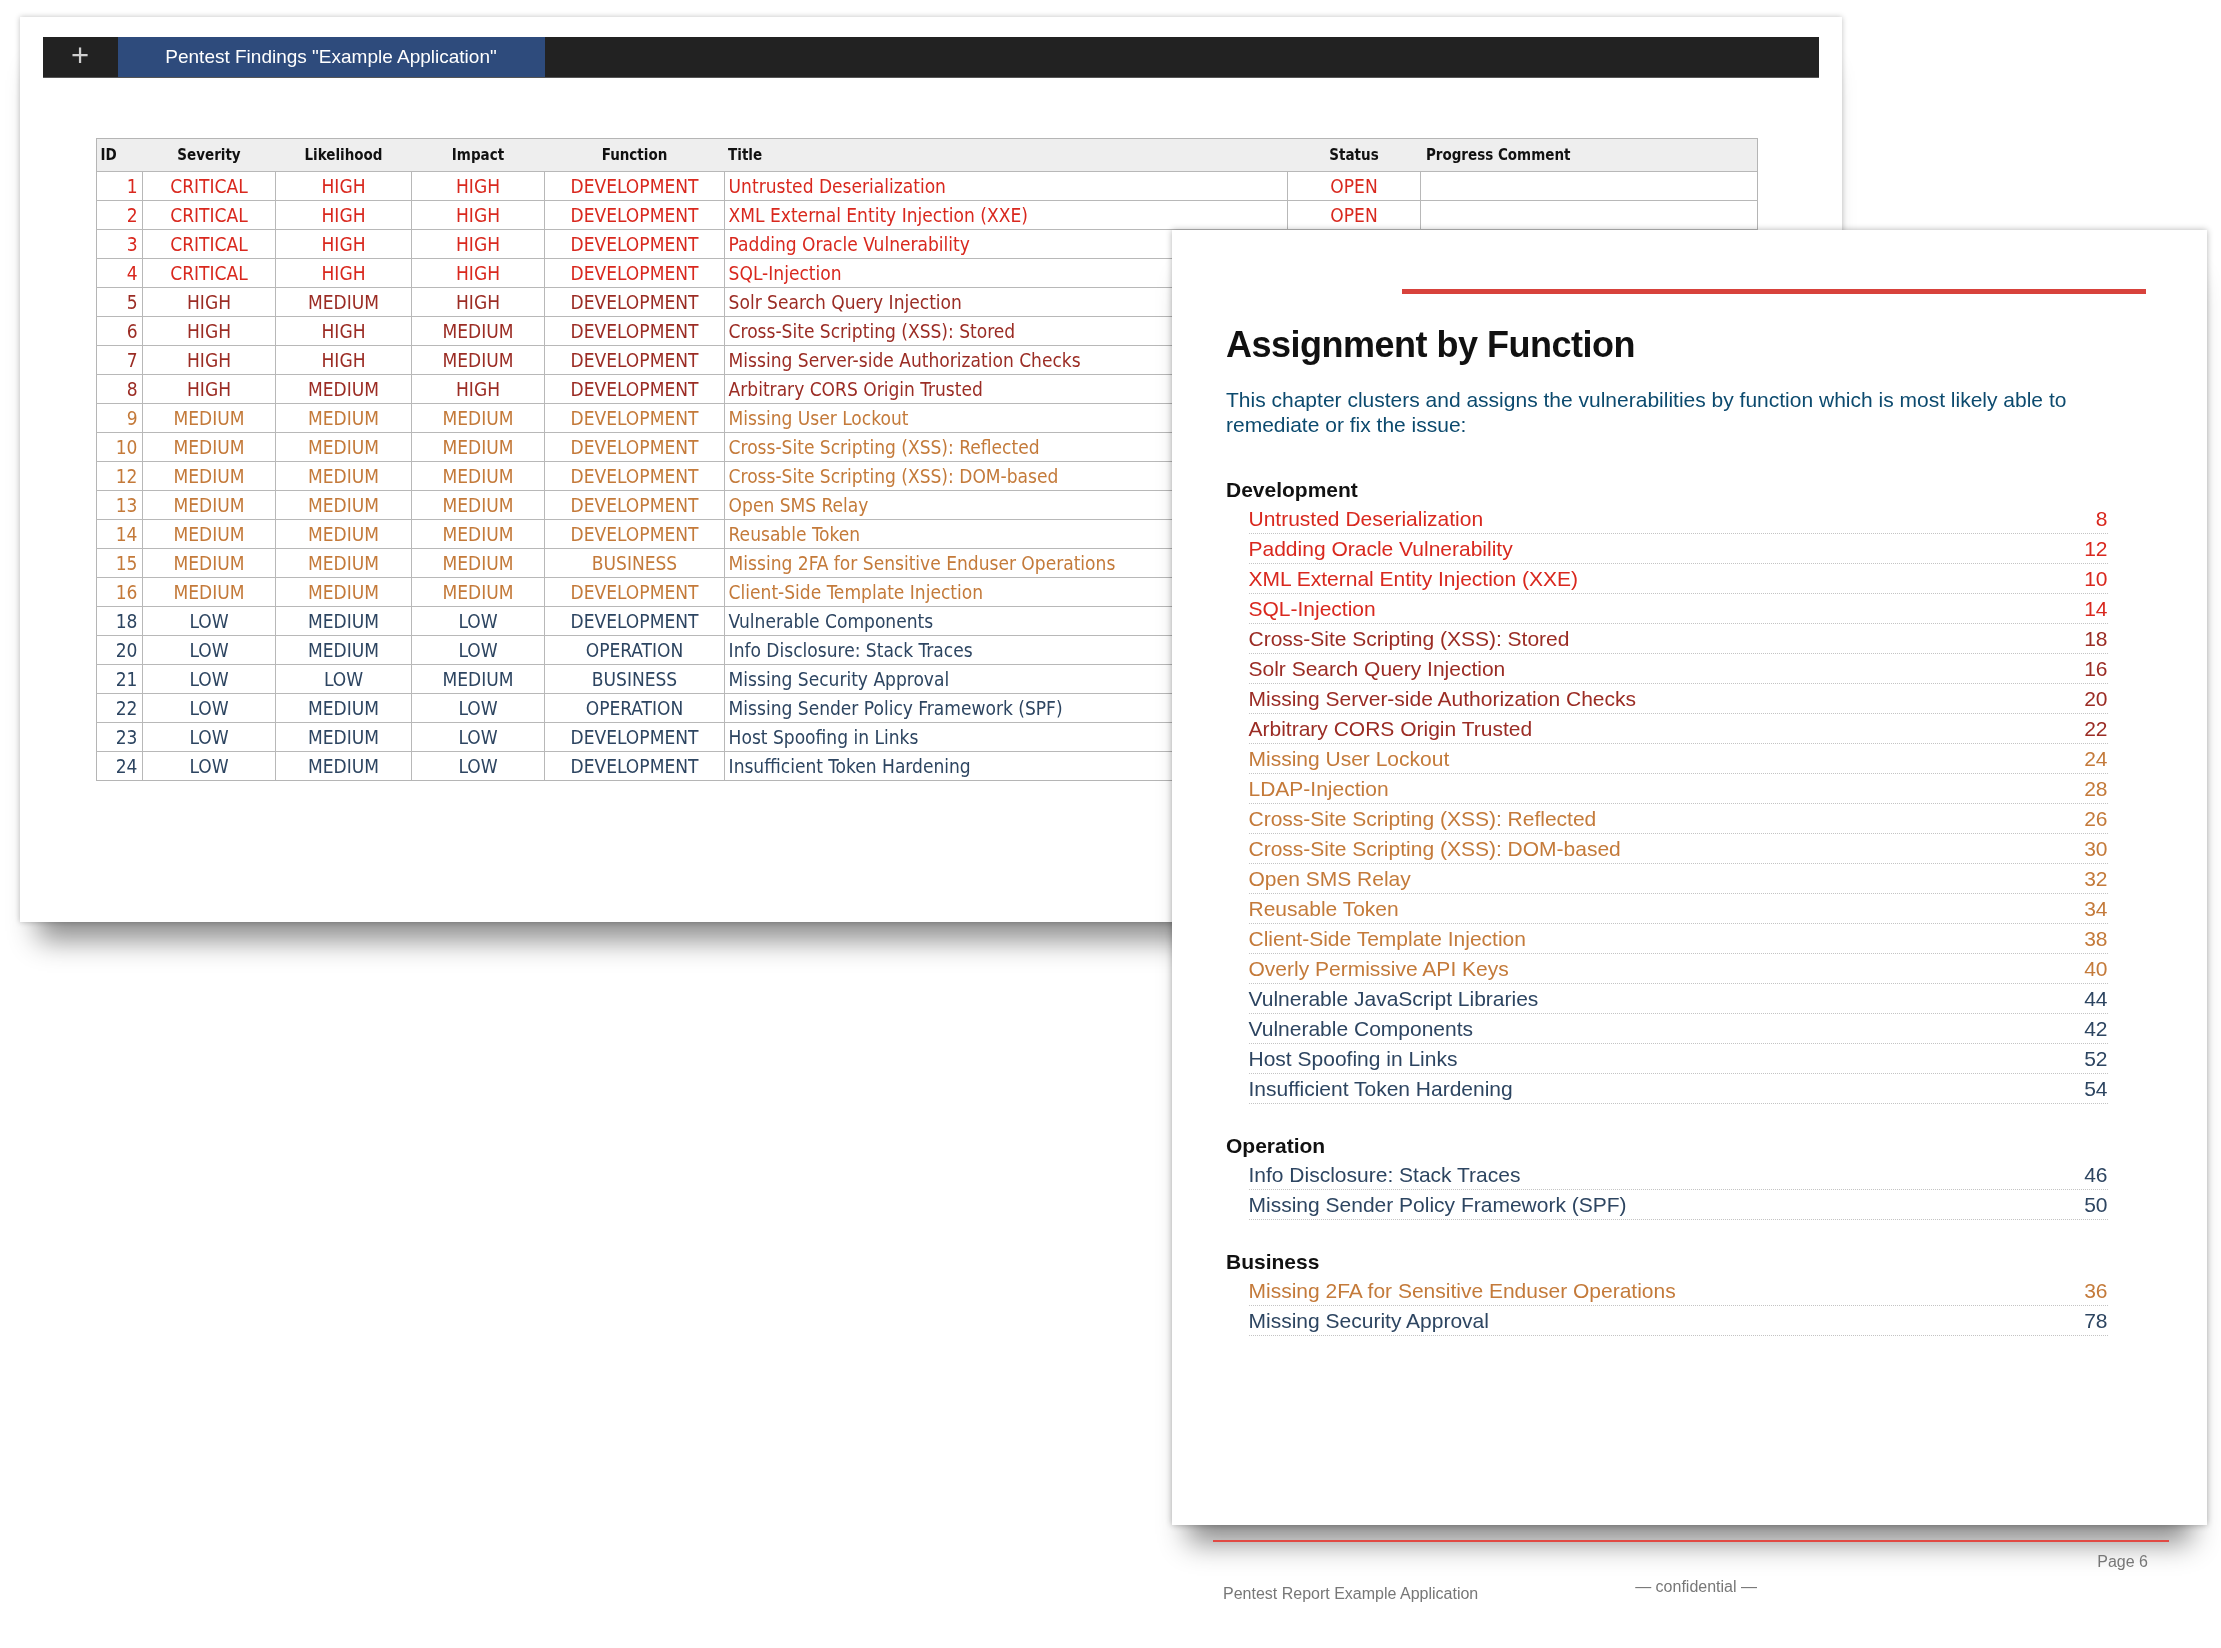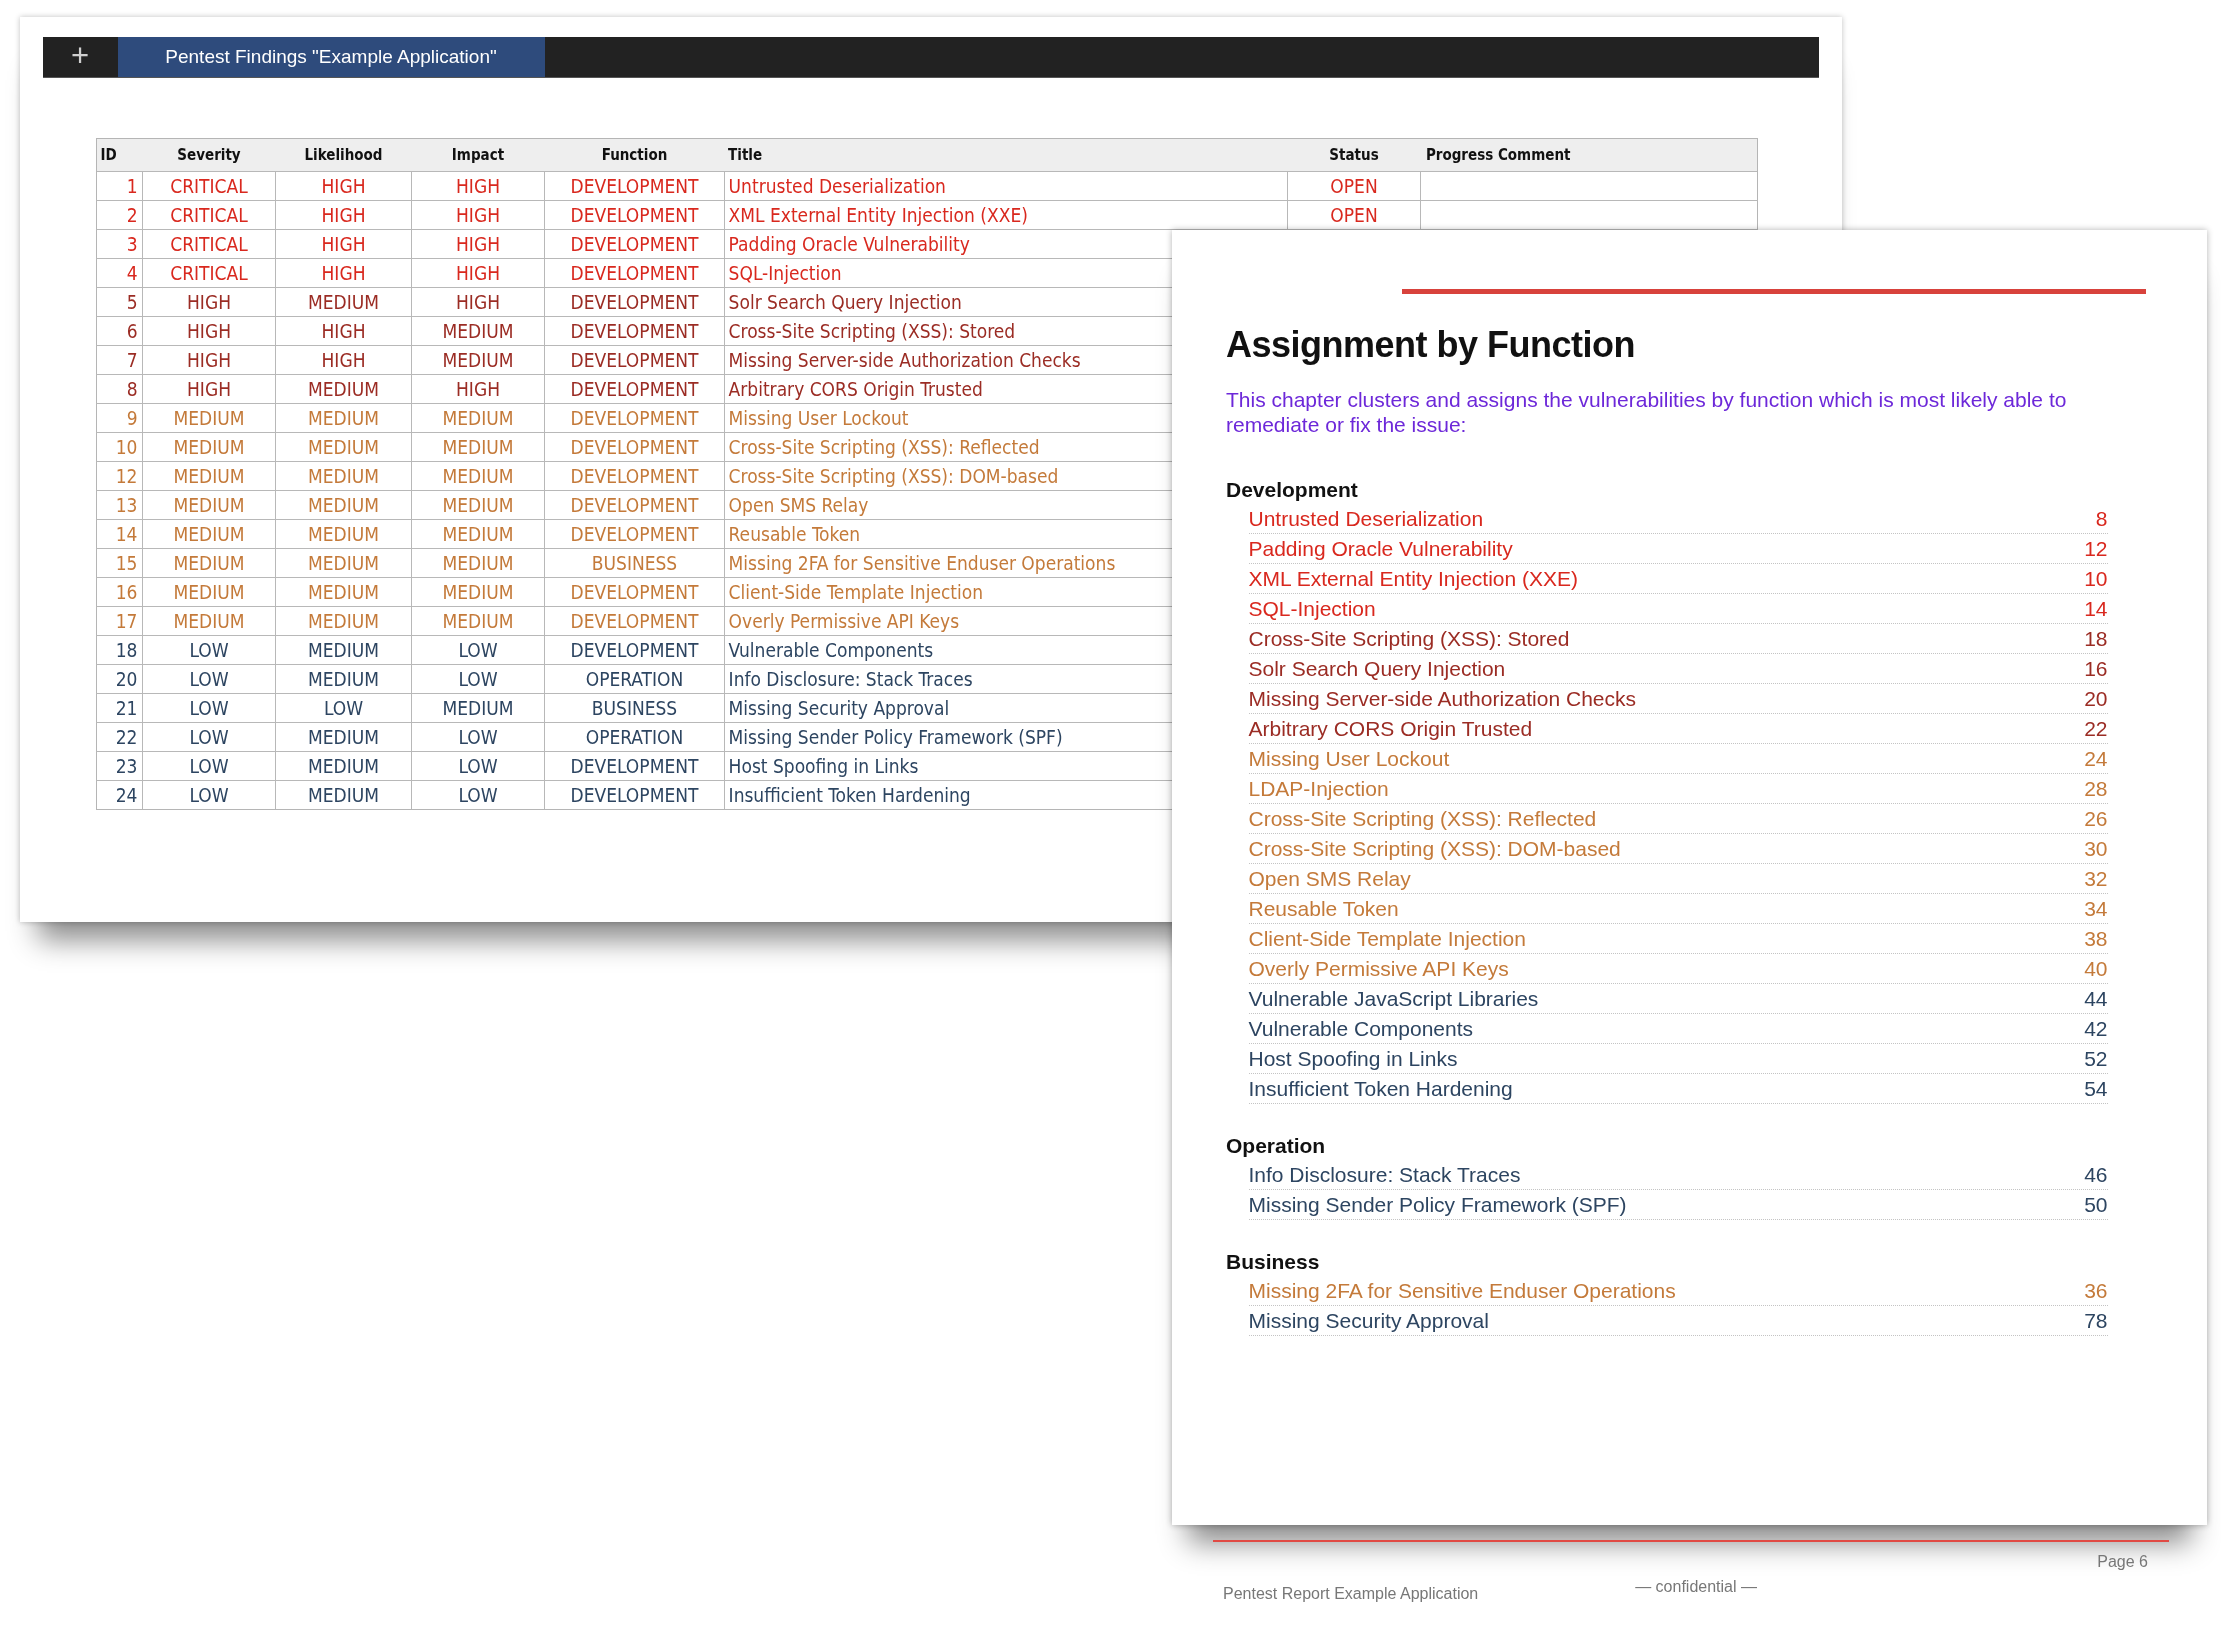--- a/index.html
+++ b/index.html
@@ -25,21 +25,21 @@
   .c-critical { color:#d9281e; }
   .c-high { color:#9b2c24; }
   .c-medium { color:#c47a3a; }
   .c-low { color:#2d4561; }
 
   
   .doc-page { position:absolute; left:1172px; top:230px; width:1035px; height:1295px; background:#fff;
     box-shadow: 0 0 6.3px rgba(0,0,0,0.3), 0 34px 27px -16px rgba(0,0,0,0.45); }
   .doc-redbar { position:absolute; left:230px; top:59px; width:744px; height:5.4px; background:#d8423c; }
   .doc-heading { position:absolute; left:54px; top:94px; font-size:36px; font-weight:bold; color:#111; letter-spacing:-0.5px; }
-  .doc-intro { position:absolute; left:54px; top:157px; width:882px; font-size:21px; line-height:25px; color:#6d28d9; }
+  .doc-intro { position:absolute; left:54px; top:157px; width:882px; font-size:21px; line-height:25px; color:#0c4a6e; }
   .doc-section { position:absolute; left:54px; width:900px; }
   .doc-section-title { font-size:21px; font-weight:bold; color:#111; height:29px; line-height:29px; }
   .doc-item { margin-left:22.5px; width:859px; height:30px; display:flex; justify-content:space-between; align-items:flex-end; border-bottom:1.8px dotted #c4c4c4; box-sizing:border-box; font-size:21px; line-height:27px; }
   .doc-item span { padding-bottom:0.9px; }
   .doc-footer-line { position:absolute; left:41px; top:1310px; width:956px; height:1.8px; background:#e04a44; }
   .doc-footer { position:absolute; top:1323px; font-size:16px; color:#777; }
   .f-left { left:51px;margin-top:32px; }
   .f-center { left:450px; width:135px; text-align:right;margin-top:25px; }
   .f-right { right:59px; }
 </style>
@@ -222,30 +222,20 @@
           <td class="c-medium id">16</td>
           <td class="c-medium">MEDIUM</td>
           <td class="c-medium">MEDIUM</td>
           <td class="c-medium">MEDIUM</td>
           <td class="c-medium">DEVELOPMENT</td>
           <td class="c-medium title">Client-Side Template Injection</td>
           <td class="c-medium"></td>
           <td class="c-medium"></td>
         </tr>
         <tr>
-          <td class="c-medium id">17</td>
-          <td class="c-medium">MEDIUM</td>
-          <td class="c-medium">MEDIUM</td>
-          <td class="c-medium">MEDIUM</td>
-          <td class="c-medium">DEVELOPMENT</td>
-          <td class="c-medium title">Overly Permissive API Keys</td>
-          <td class="c-medium"></td>
-          <td class="c-medium"></td>
-        </tr>
-        <tr>
           <td class="c-low id">18</td>
           <td class="c-low">LOW</td>
           <td class="c-low">MEDIUM</td>
           <td class="c-low">LOW</td>
           <td class="c-low">DEVELOPMENT</td>
           <td class="c-low title">Vulnerable Components</td>
           <td class="c-low"></td>
           <td class="c-low"></td>
         </tr>
         <tr>

